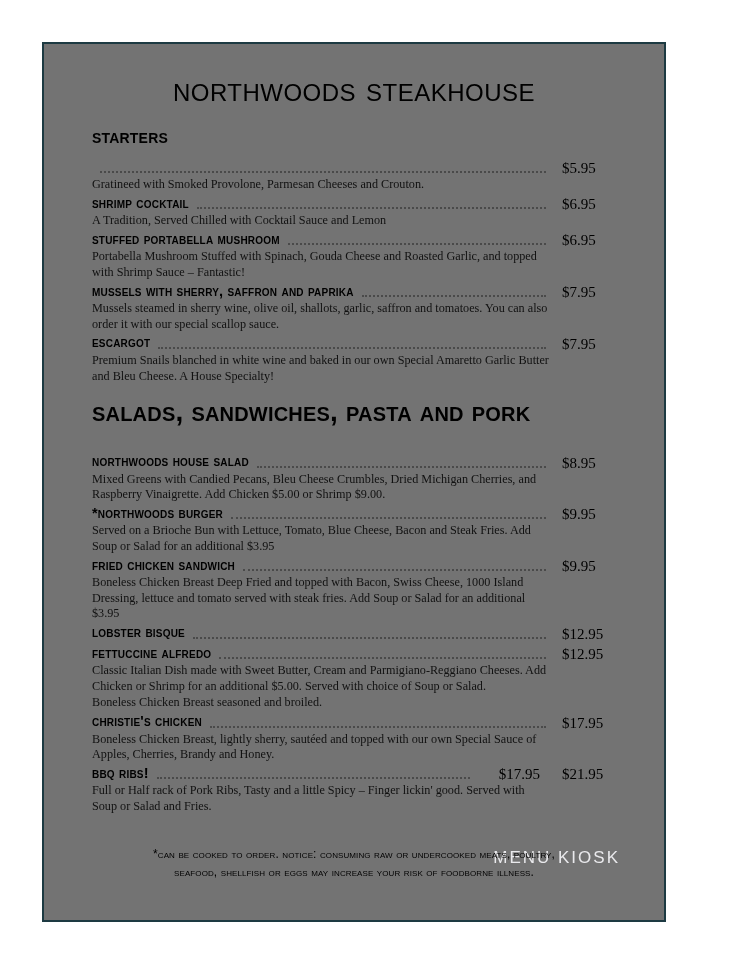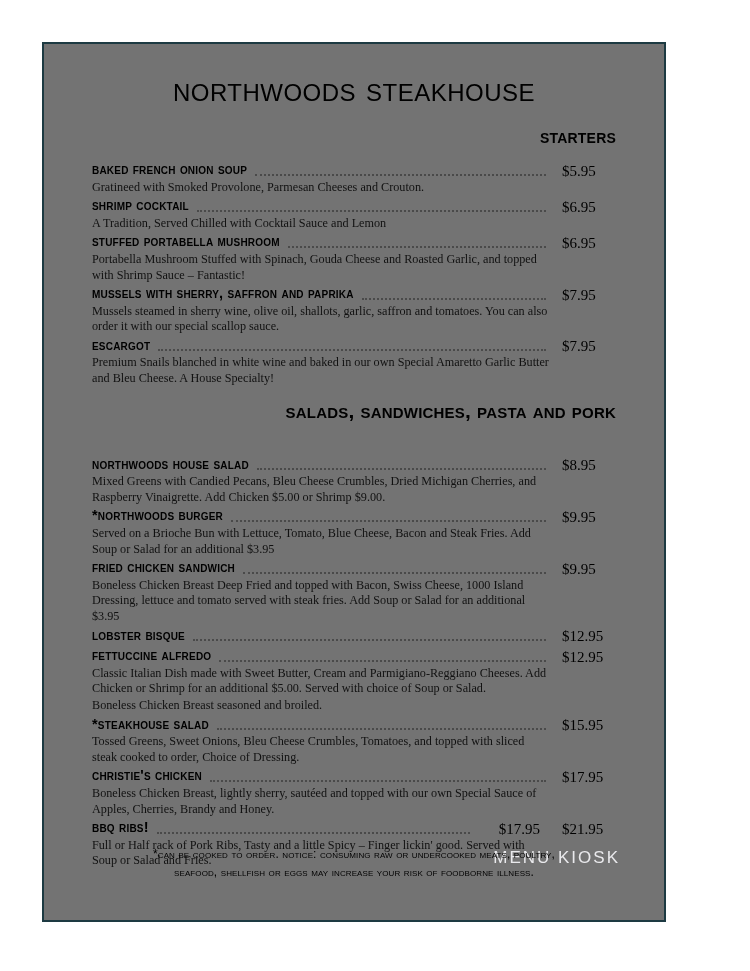--- a/index.html
+++ b/index.html
@@ -45,30 +45,30 @@
     text-align: center;
     margin: 0 0 16px 0;
     font-variant: small-caps;
     text-transform: lowercase;
   }
 
   .section-heading {
     font-family: "Liberation Sans", sans-serif;
     font-size: 20px;
     font-weight: bold;
-    text-align: right;
+    text-align: left;
     margin: 0 0 12px 0;
     font-variant: small-caps;
     text-transform: lowercase;
     letter-spacing: 0.2px;
   }
   .section-heading.wide {
-    font-size: 21px;
+    font-size: 28px;
     margin-top: 12px;
-    margin-bottom: 32px;
+    margin-bottom: 24px;
   }
 
   
   .item { margin-bottom: 1px; }
 
   .item-line {
     display: flex;
     align-items: flex-end;
     width: 100%;
   }
@@ -152,21 +152,20 @@
 <div id="menu-page">
   <div id="inner">
 
     <h1 id="restaurant-title">Northwoods Steakhouse</h1>
 
     <h2 class="section-heading">Starters</h2>
     <div>
 
       <div class="item">
         <div class="item-line">
-          <span class="item-name">Baked French Onion Soup</span>
           <span class="leader"></span>
           <span class="price-cell">$5.95</span>
         </div>
         <p class="item-desc">Gratineed with Smoked Provolone, Parmesan Cheeses and Crouton.</p>
       </div>
 
       <div class="item">
         <div class="item-line">
           <span class="item-name">Shrimp Cocktail</span>
           <span class="leader"></span>
@@ -248,28 +247,20 @@
           <span class="leader"></span>
           <span class="price-cell">$12.95</span>
         </div>
         <p class="item-desc">Classic Italian Dish made with Sweet Butter, Cream and Parmigiano-Reggiano Cheeses.  Add Chicken or Shrimp for an additional $5.00.  Served with choice of Soup or Salad.</p>
       </div>
 
       <div class="item">
         <p class="item-desc">Boneless Chicken Breast seasoned and broiled.</p>
       </div>
 
-      <div class="item">
-        <div class="item-line">
-          <span class="item-name">*Steakhouse Salad</span>
-          <span class="leader"></span>
-          <span class="price-cell">$15.95</span>
-        </div>
-        <p class="item-desc">Tossed Greens, Sweet Onions, Bleu Cheese Crumbles, Tomatoes,  and topped with sliced steak cooked to order, Choice of Dressing.</p>
-      </div>
 
       <div class="item">
         <div class="item-line">
           <span class="item-name">Christie's Chicken</span>
           <span class="leader"></span>
           <span class="price-cell">$17.95</span>
         </div>
         <p class="item-desc">Boneless Chicken Breast, lightly sherry, sautéed and topped with our own Special Sauce of Apples, Cherries, Brandy and Honey.</p>
       </div>
 

